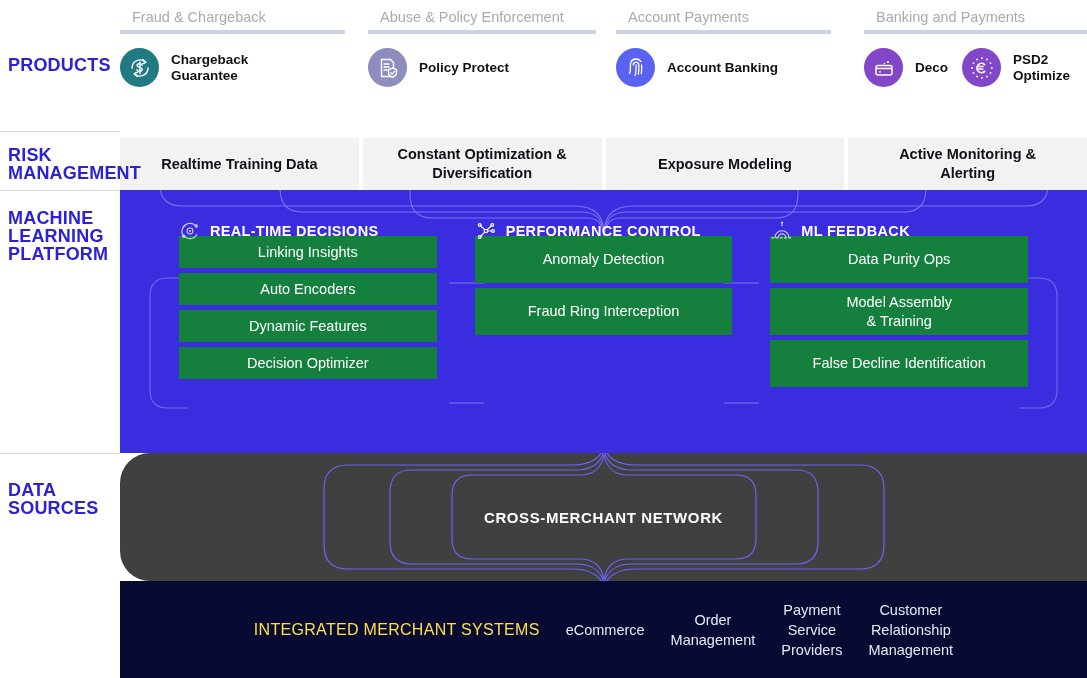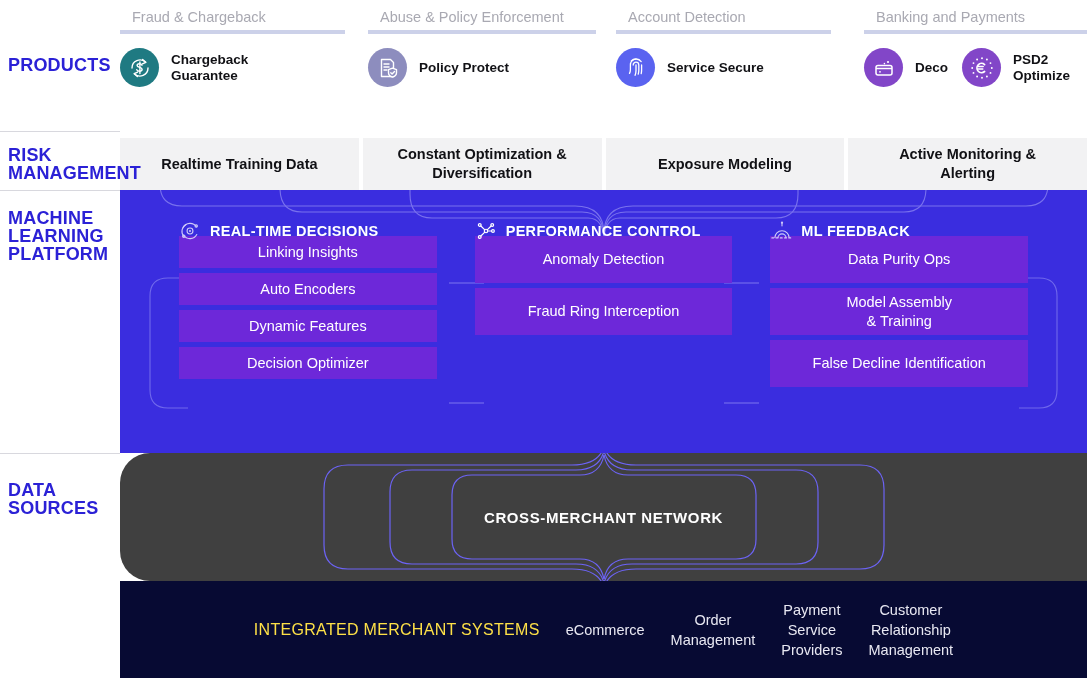--- a/index.html
+++ b/index.html
@@ -102,21 +102,21 @@
   .ml-col-head {
     display: flex; align-items: center; gap: 9px;
     height: 46px; padding-top: 36px;
   }
   .ml-col-head .hd-icon { width: 22px; height: 22px; flex: 0 0 22px; }
   .ml-col-head .hd-text {
     color: #ffffff; font-size: 14.5px; font-weight: bold;
     letter-spacing: 0.3px; white-space: nowrap;
   }
   .ml-box {
-    background: #6d28d9;
+    background: #15803d;
     color: #ffffff;
     font-size: 14.5px;
     line-height: 19px;
     text-align: center;
     display: flex; align-items: center; justify-content: center;
     margin-bottom: 5px;
     white-space: pre-line;
   }
   .col-a .ml-box { height: 32px; }
   .col-a .ml-box:first-of-type { margin-top: 8px; }
@@ -199,34 +199,34 @@
               <path d="M16.5 12.2l4 1.4v3.1c0 2.1-1.7 3.6-4 4.3-2.3-.7-4-2.2-4-4.3v-3.1z" fill="#8D8DBE" stroke-linejoin="round"></path>
               <path d="M14.8 16.8l1.3 1.3 2.4-2.5" stroke-linecap="round" stroke-linejoin="round"></path>
             </svg>
           </div>
           <div class="prod-name">Policy Protect</div>
         </div>
       </div>
     </div>
 
     <div class="prod-group" id="pg2" style="left:616px; width:215px;">
-      <div class="prod-title">Account Detection</div>
+      <div class="prod-title">Account Payments</div>
       <div class="prod-underline"></div>
       <div class="prod-items">
         <div class="prod-item">
           <div class="prod-icon" style="background:#5A63F0;">
             <svg width="24" height="24" viewBox="0 0 24 24" fill="none" stroke="#ffffff" stroke-width="1.3">
               <path d="M12 3.2c-3.1 0-5.6 2.5-5.6 5.6v4.6c0 1.4-.3 2.8-.9 4" stroke-linecap="round"></path>
               <path d="M9.2 9c0-1.6 1.3-2.8 2.8-2.8s2.8 1.2 2.8 2.8v5.2c0 1.4-.2 2.7-.6 4" stroke-linecap="round"></path>
               <path d="M12 9v5.5c0 1.7-.3 3.3-.9 4.8" stroke-linecap="round"></path>
               <path d="M17.6 9v5c0 1.2-.1 2.4-.4 3.6" stroke-linecap="round"></path>
               <path d="M17.2 5.6A6.6 6.6 0 0 0 7.2 5" stroke-linecap="round"></path>
             </svg>
           </div>
-          <div class="prod-name">Service Secure</div>
+          <div class="prod-name">Account Banking</div>
         </div>
       </div>
     </div>
 
     <div class="prod-group" id="pg3" style="left:864px; width:223px;">
       <div class="prod-title">Banking and Payments</div>
       <div class="prod-underline"></div>
       <div class="prod-items">
         <div class="prod-item">
           <div class="prod-icon" style="background:#8246C8;">

